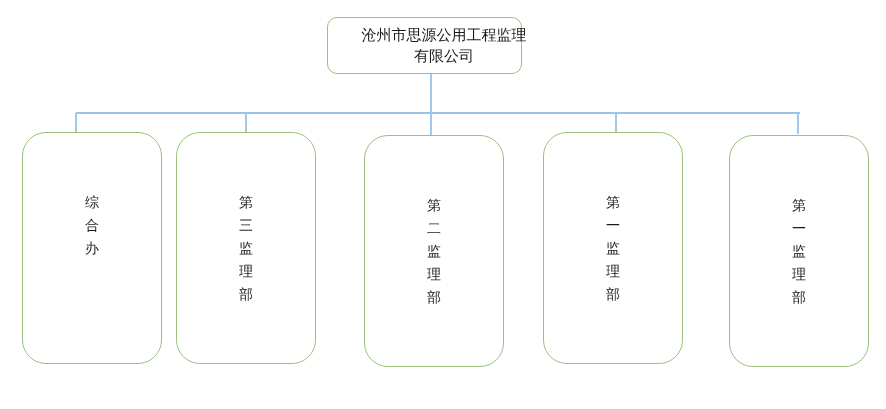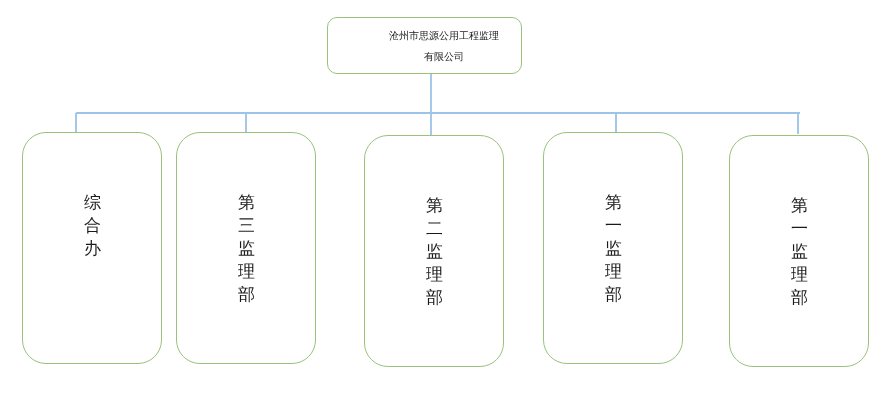--- a/index.html
+++ b/index.html
@@ -42,37 +42,37 @@
     width: 195px;
     height: 57px;
     border-radius: 10px;
     display: flex;
     flex-direction: column;
     align-items: center;
     justify-content: center;
   }
   .root-label {
     text-align: center;
-    font-size: 10px;
+    font-size: 15px;
     line-height: 21px;
     white-space: nowrap;
     margin-left: 39px;
   }
   .node.dept {
     width: 140px;
     height: 232px;
     border-radius: 24px;
     display: flex;
     justify-content: center;
     align-items: flex-start;
     padding-top: 58px;
   }
   .dept-label {
     width: 16px;
-    font-size: 17px;
+    font-size: 14px;
     line-height: 23px;
     text-align: center;
     word-break: break-all;
   }
   .d1 { left: 22px;  top: 132px; width: 125px; height: 231px; padding-top: 64px; }
   .d2 { left: 176px; top: 132px; width: 139px; height: 234px; }
   .d3 { left: 364px; top: 135px; width: 142px; height: 232px; }
   .d4 { left: 543px; top: 132px; width: 140px; height: 234px; }
   .d5 { left: 729px; top: 135px; width: 139px; height: 232px; }
 </style>

